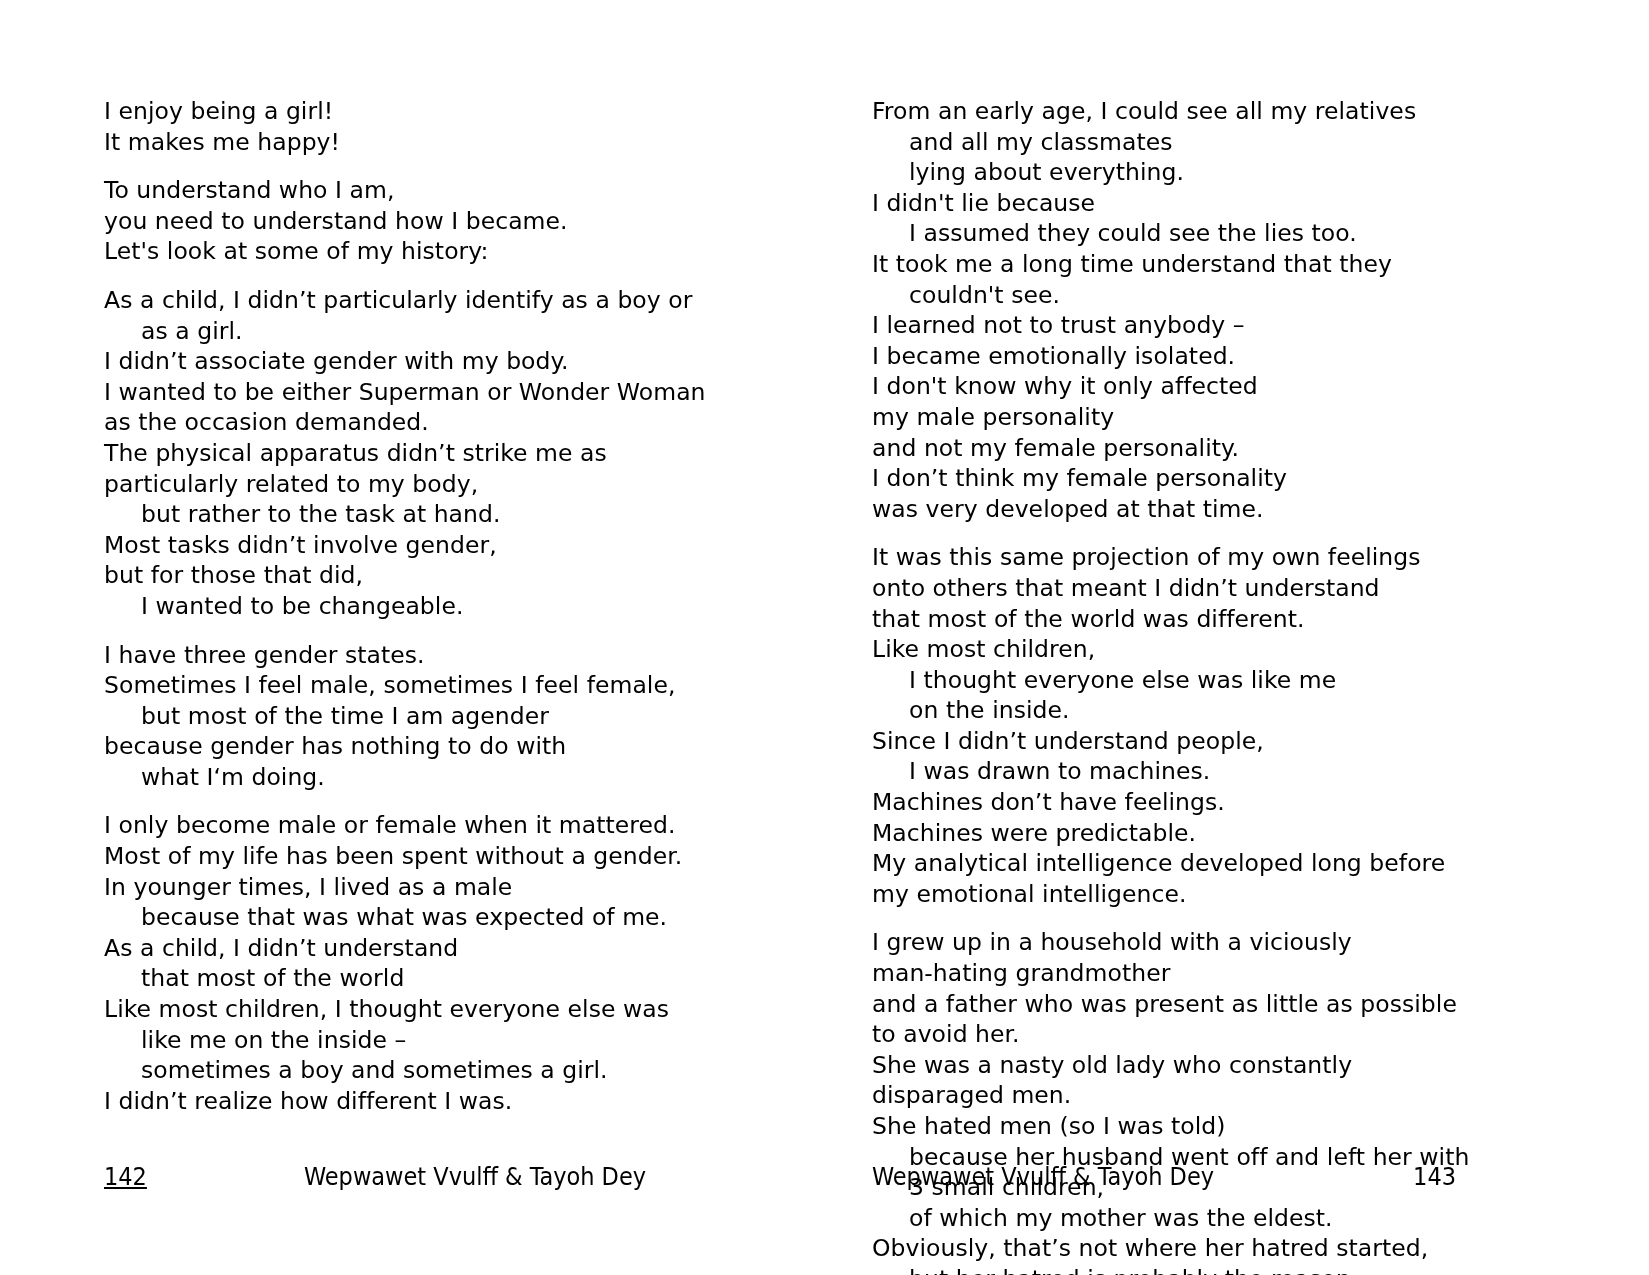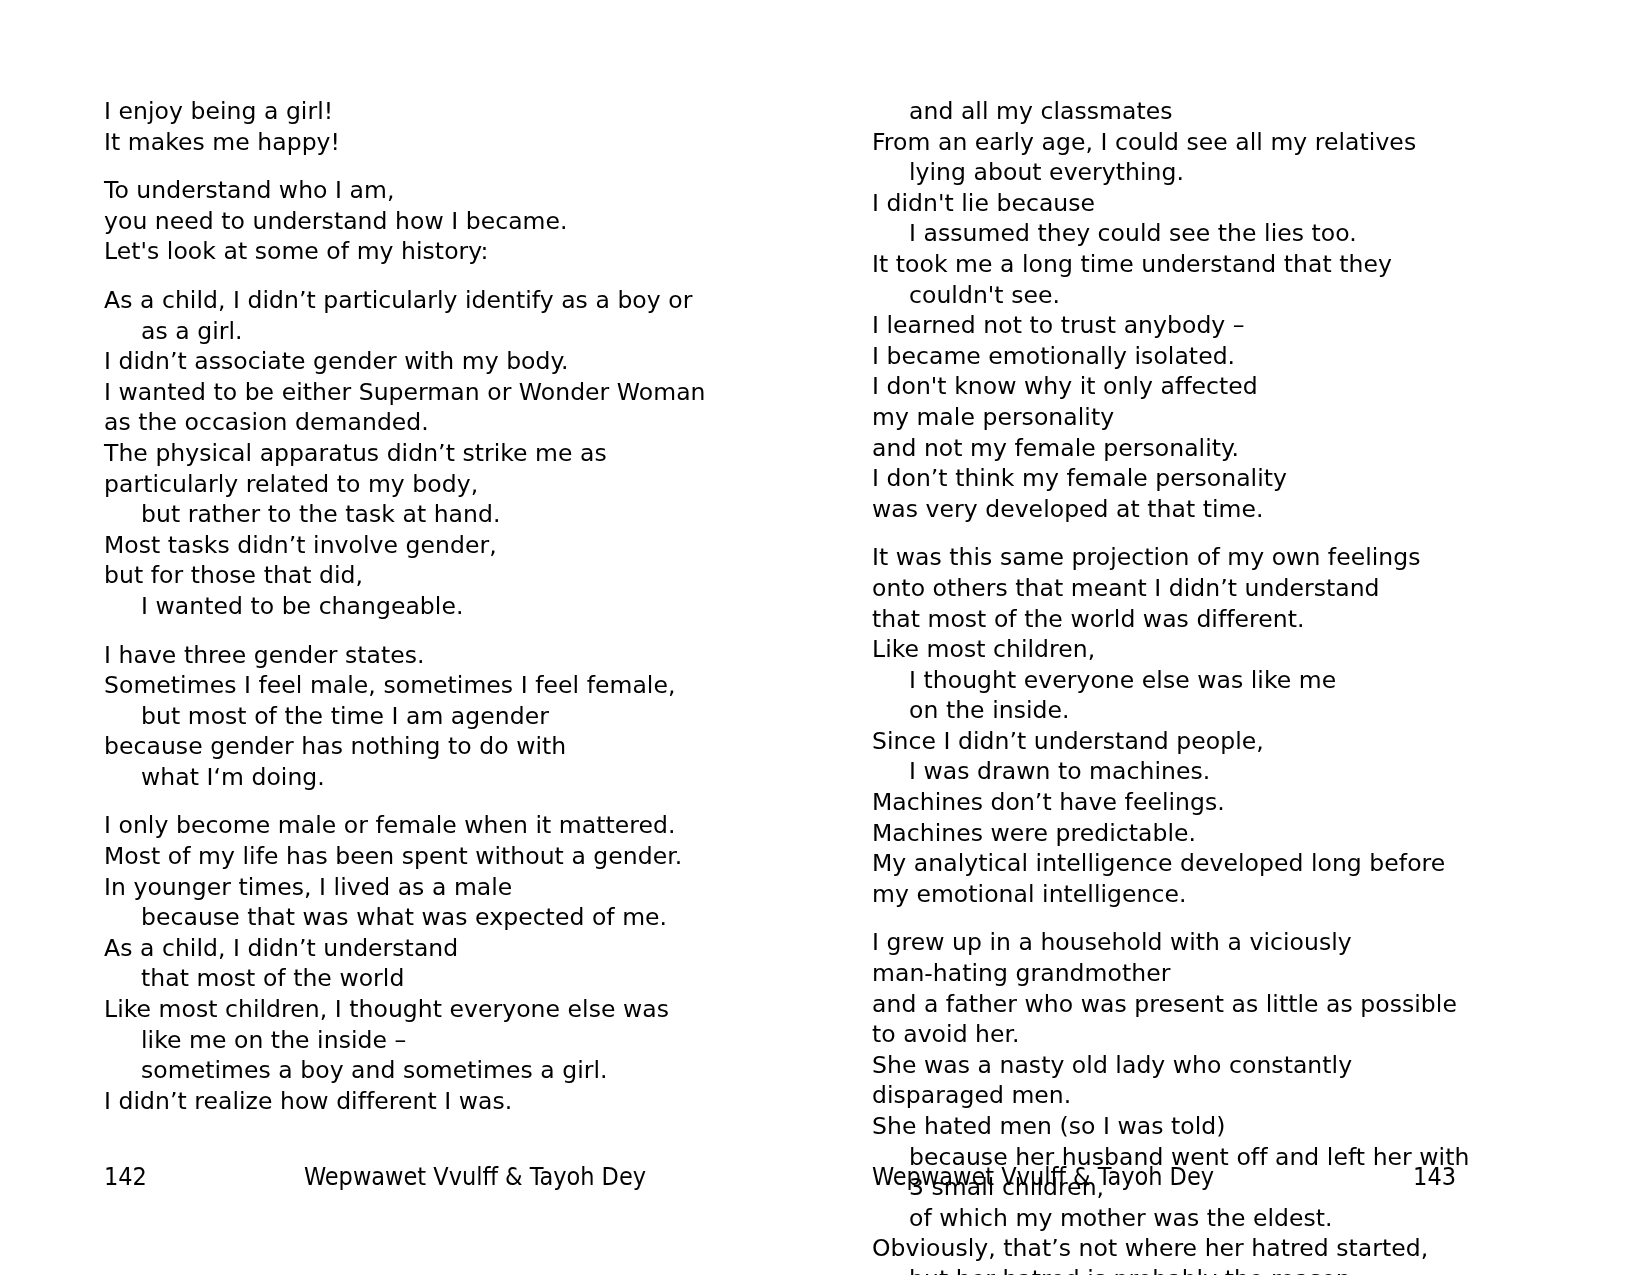--- a/index.html
+++ b/index.html
@@ -59,21 +59,21 @@
     width: 760px;
     height: 60px;
     display: flex;
     align-items: center;
     font-family: "DejaVu Sans Condensed", "Liberation Sans Narrow", "DejaVu Sans", sans-serif;
     font-size: 25px;
   }
   .footer-left-half  { left: 0px; padding-left: 104px; padding-right: 56px; box-sizing: border-box; }
   .footer-right-half { left: 784px; padding-left: 88px; padding-right: 88px; box-sizing: border-box; }
 
-  .footer-pagenum-left  { width: 200px; }
+  .footer-pagenum-left  { width: 200px; text-decoration: underline; }
   .footer-title-left    { flex: 1; }
   .footer-title-right   { flex: 1; }
   .footer-pagenum-right { width: 90px; text-align: right; }
 </style>
 </head>
 <body>
 
 <div class="page">
 
   <div class="spread">
@@ -120,22 +120,22 @@
             <div class="line ind-1">like me on the inside –</div>
             <div class="line ind-1">sometimes a boy and sometimes a girl.</div>
             <div class="line ind-0">I didn’t realize how different I was.</div>
           </div>
         </div>
     </div>
 
     <div class="col col-right">
       <div id="right-body">
           <div class="stanza">
+            <div class="line ind-0">From an early age, I could see all my relatives</div>
             <div class="line ind-1">and all my classmates</div>
-            <div class="line ind-0">From an early age, I could see all my relatives</div>
             <div class="line ind-1">lying about everything.</div>
             <div class="line ind-0">I didn't lie because</div>
             <div class="line ind-1">I assumed they could see the lies too.</div>
             <div class="line ind-0">It took me a long time understand that they</div>
             <div class="line ind-1">couldn't see.</div>
             <div class="line ind-0">I learned not to trust anybody –</div>
             <div class="line ind-0">I became emotionally isolated.</div>
             <div class="line ind-0">I don't know why it only affected</div>
             <div class="line ind-0">my male personality</div>
             <div class="line ind-0">and not my female personality.</div>

